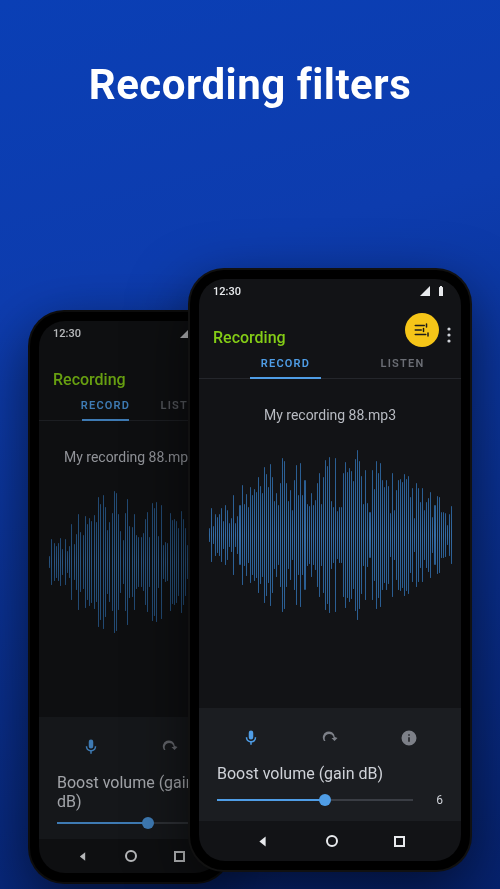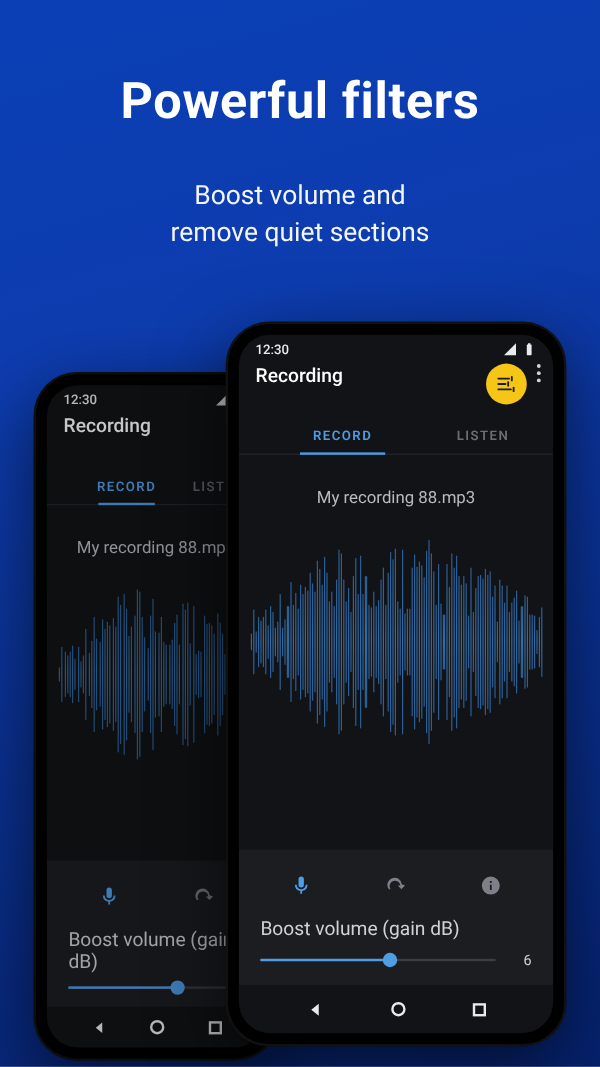--- a/index.html
+++ b/index.html
@@ -74,23 +74,23 @@
     color: #e8eaed;
     font-size: 11px;
     font-weight: 500;
   }
   .status-right { display: flex; align-items: center; gap: 4px; }
   .status-right svg { width: 12px; height: 12px; fill: #e8eaed; }
   
   .appbar {
     height: 44px;
     display: flex;
-    align-items: flex-start;
+    align-items: flex-end;
     padding: 0 10px 0 14px;
-    color: #ffffff;
+    color: #84cc16;
     font-size: 16px;
     font-weight: 500;
   }
   .appbar .spacer { flex: 1; }
   .appbar .filters-btn {
     width: 34px; height: 34px;
     border-radius: 50%;
     background: #f5c518;
     display: flex; align-items: center; justify-content: center;
     margin-right: 8px;
@@ -215,24 +215,23 @@
   .navbar .square {
     width: 11px; height: 11px; border: 2px solid #e8eaed;
   }
   .phone.back .navbar { height: 34px; }
   .phone.back .navbar svg { width: 13px; height: 13px; }
 </style>
 </head>
 <body>
 
 <div class="hero">
-  <h1>Powerful filters</h1>
+  <h1>Recording filters</h1>
   <p>
-    <span>Boost volume and</span><br>
-    <span>remove quiet sections</span>
+    <br>
   </p>
 </div>
 
 <div class="phones">
 
   <div class="phone back">
     <div class="screen">
       <div class="statusbar">
         <span>12:30</span>
         <span class="status-right">

